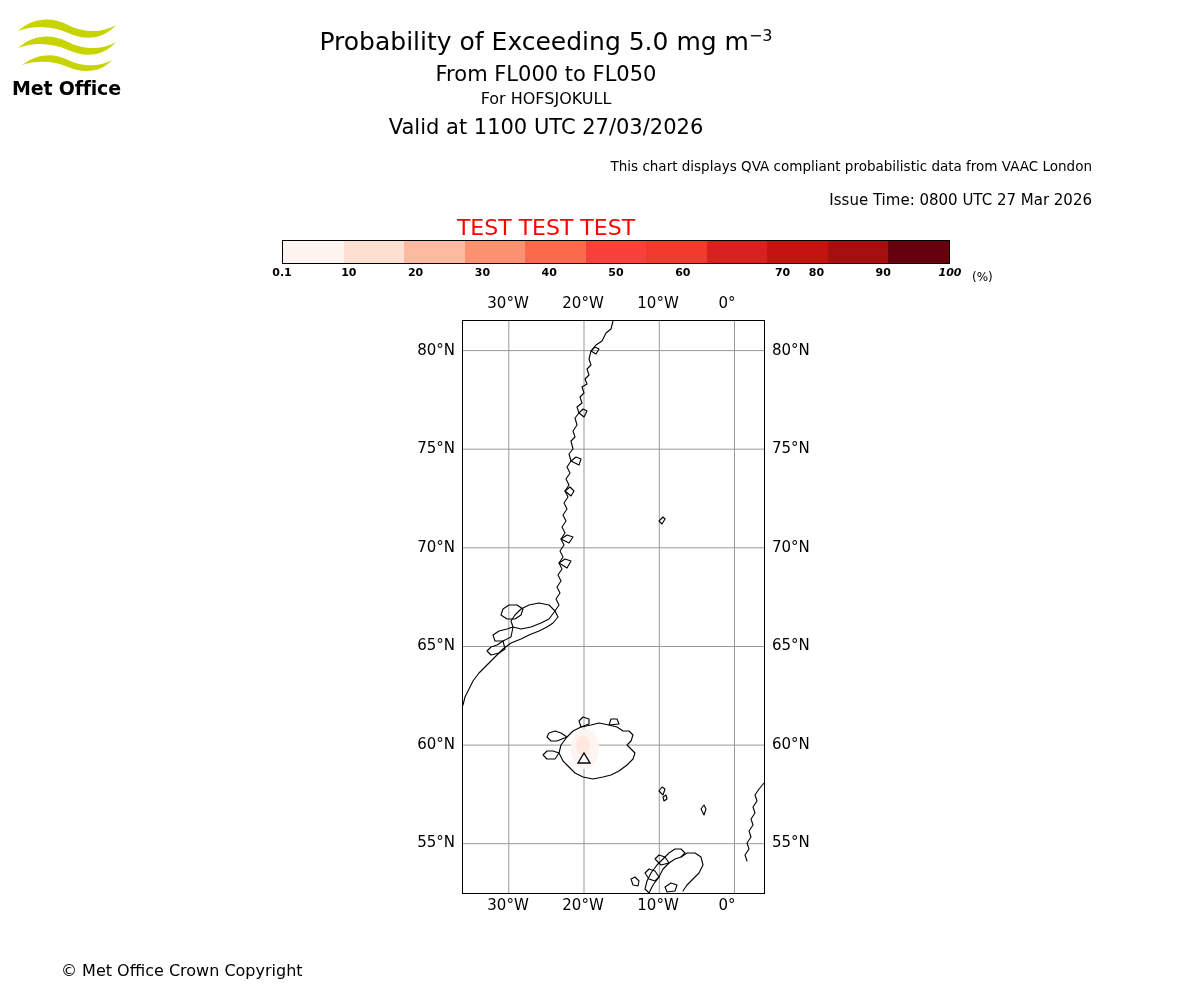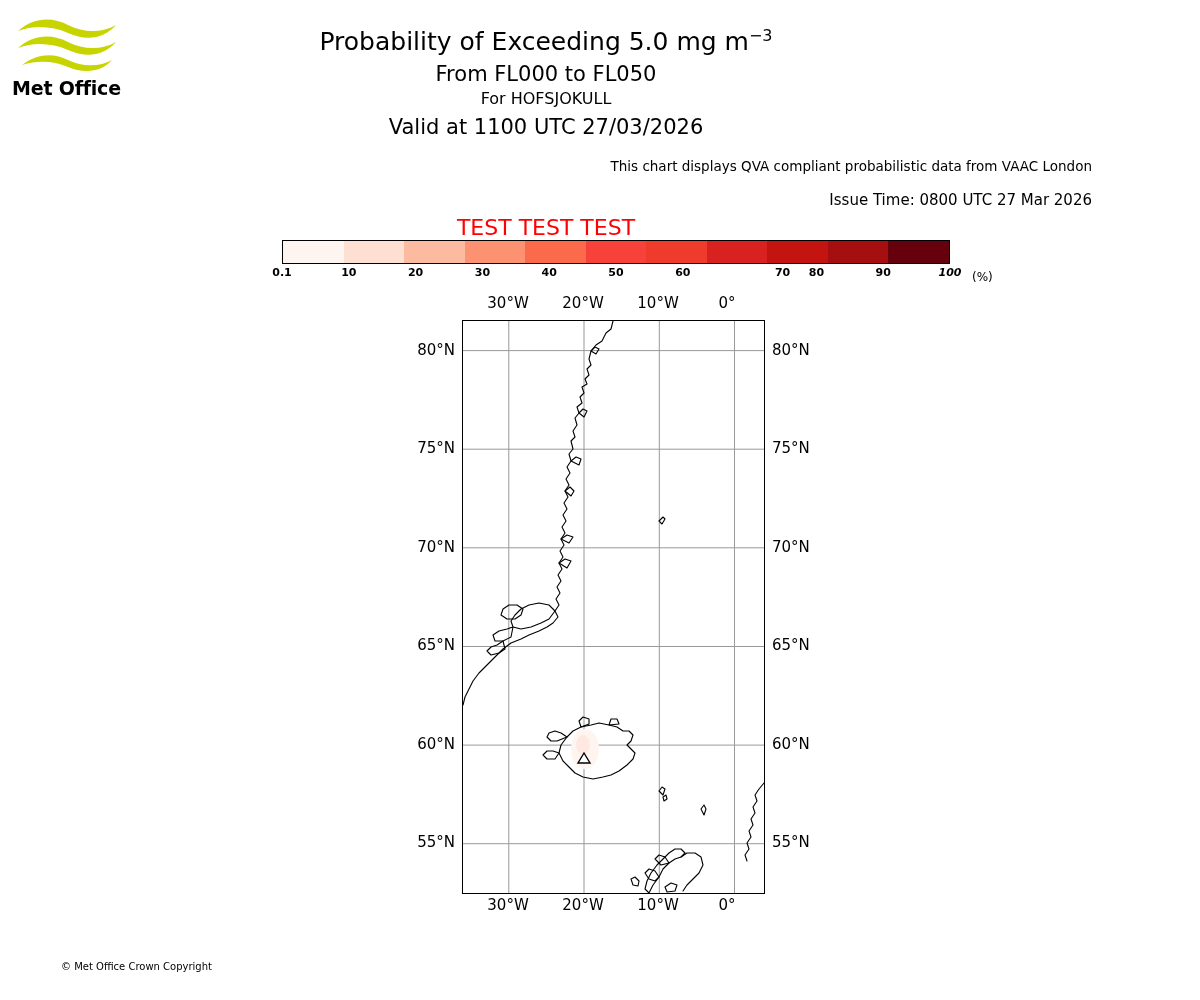--- a/index.html
+++ b/index.html
@@ -115,21 +115,21 @@
   .lon-top { top: 294px; transform: translateX(-50%); }
   .lon-bot { top: 896px; transform: translateX(-50%); }
   .lat-left { left: 455px; transform: translate(-100%, -50%); text-align: right; }
   .lat-right { left: 772px; transform: translateY(-50%); }
 
   
   #copyright {
     position: absolute;
     left: 61px;
     top: 961px;
-    font-size: 10px;
+    font-size: 16px;
   }
 </style>
 </head>
 <body>
 
 <div id="logo">
   <svg width="110" height="62" viewBox="0 0 110 62">
     <g fill="#c8d400">
       <path d="M6,16 C22,2 40,2 56,10 C72,18 90,18 104,10 C92,24 74,26 56,18 C40,11 22,10 6,16 Z"></path>
       <path d="M6,33 C22,19 40,19 56,27 C72,35 90,35 104,27 C92,41 74,43 56,35 C40,28 22,27 6,33 Z"></path>

